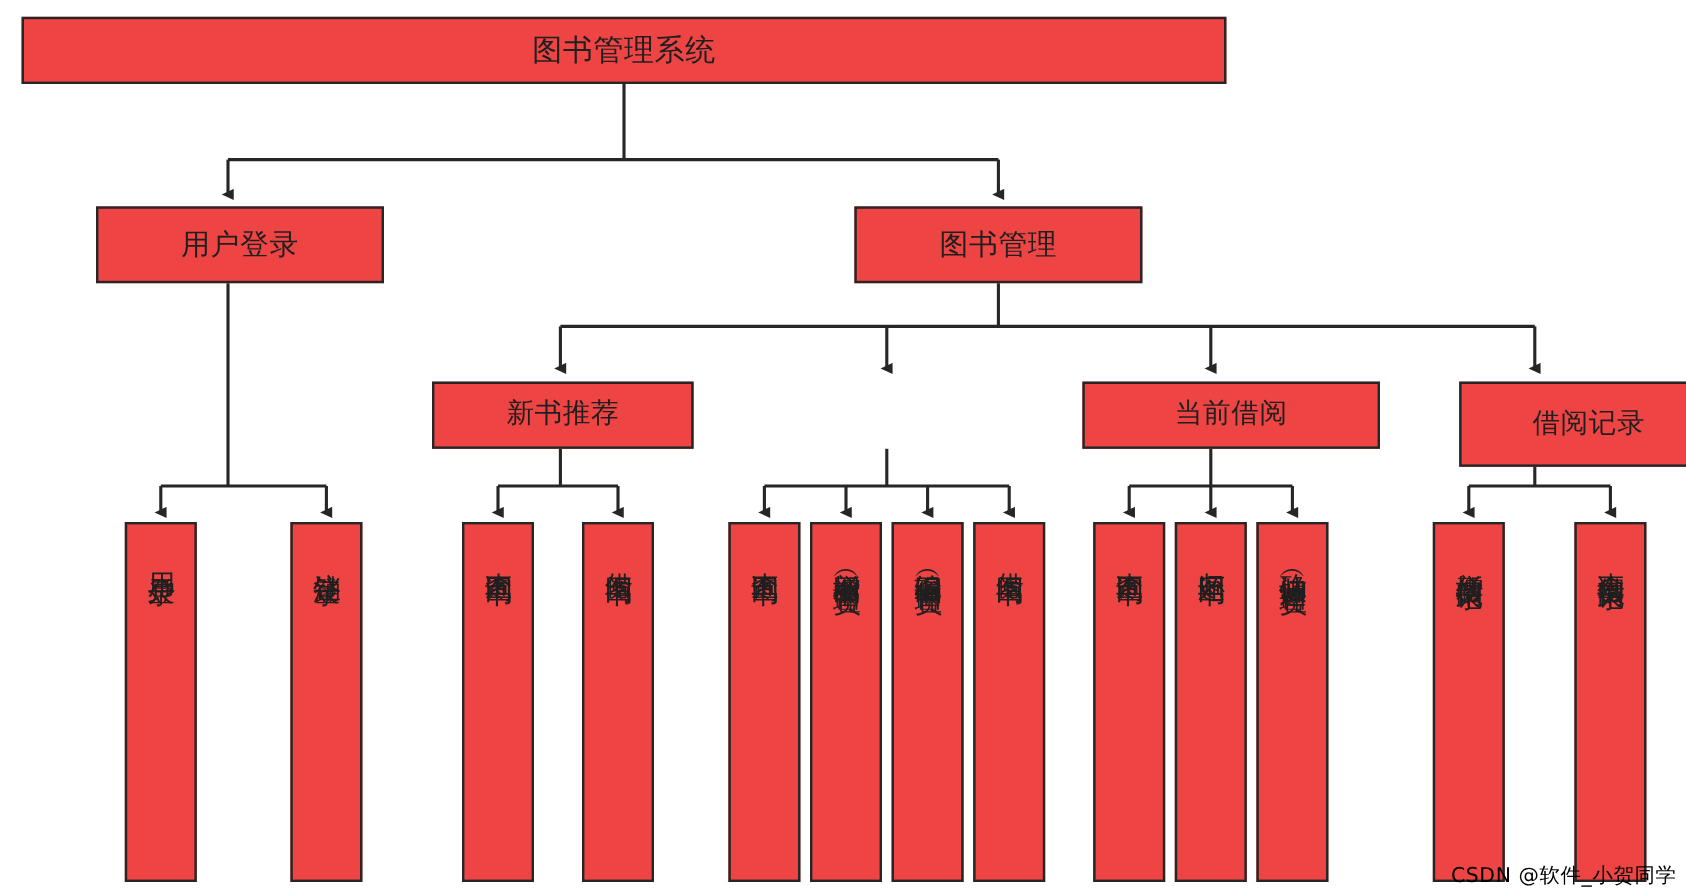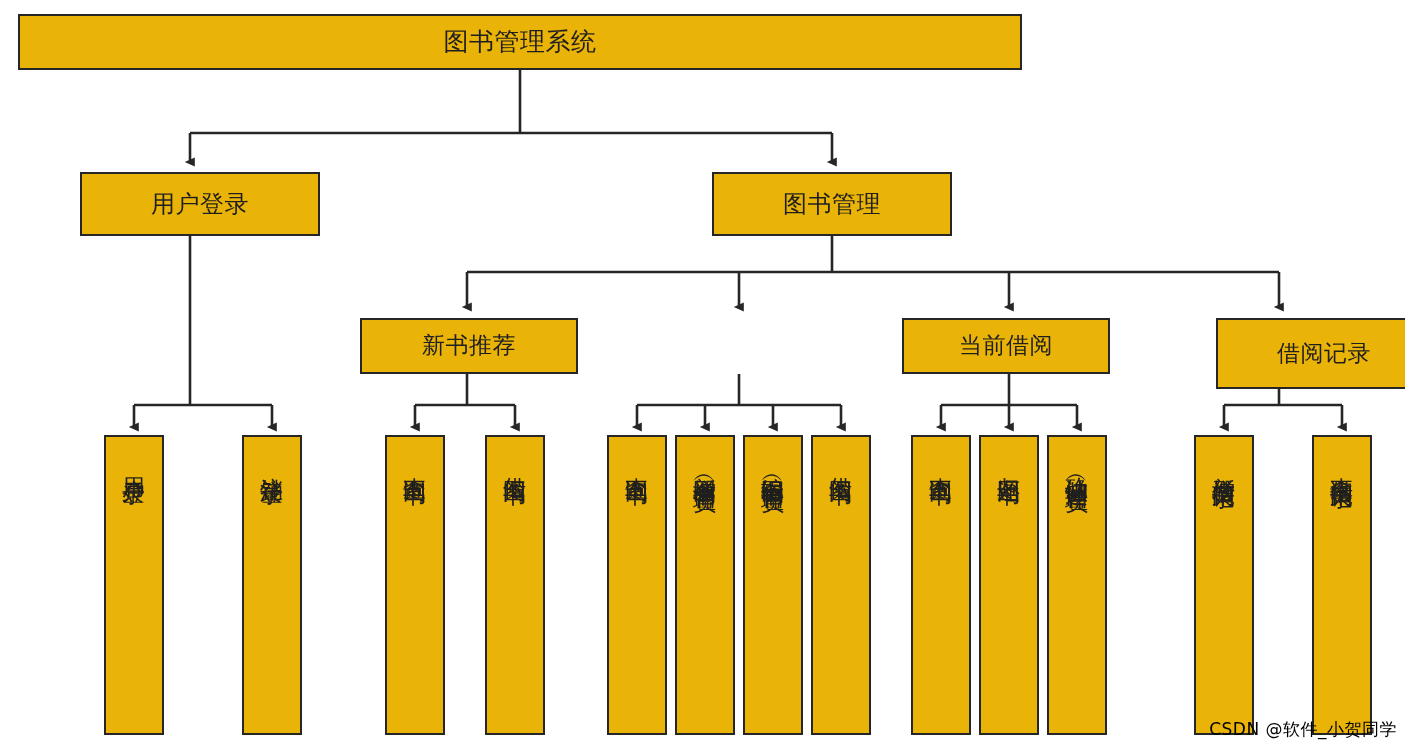--- a/index.html
+++ b/index.html
@@ -22,21 +22,21 @@
     position: absolute;
     left: 0;
     top: 0;
     width: 1405px;
     height: 747px;
     pointer-events: none;
   }
   .node {
     position: absolute;
     box-sizing: border-box;
-    background: #eab308;
+    background: #ef4444;
     border: 2.5px solid #262626;
     display: flex;
     align-items: center;
     justify-content: center;
     text-align: center;
     z-index: 2;
   }
   .node-label {
     display: block;
     line-height: 1.28;
@@ -140,21 +140,21 @@
   <div class="node level2" style="left:80px; top:172px; width:240px; height:64px;">
     <span class="node-label">用户登录</span>
   </div>
   <div class="node level3" style="left:360px; top:318px; width:218px; height:56px;">
     <span class="node-label">新书推荐</span>
   </div>
 
   <div class="node level2" style="left:712px; top:172px; width:240px; height:64px;">
     <span class="node-label">图书管理</span>
   </div>
-  <div class="node level3" style="left:902px; top:318px; width:208px; height:56px;">
+  <div class="node level3" style="left:902px; top:318px; width:248px; height:56px;">
     <span class="node-label">当前借阅</span>
   </div>
   <div class="node level3" style="left:1172px; top:318px; width:216px; height:71px;margin-left:44px;">
     <span class="node-label">借阅记录</span>
   </div>
 
   <div class="node leaf" style="left:104px; top:435px; width:60px; height:300px;">
     <span class="node-label">用户登录</span>
   </div>
   <div class="node leaf" style="left:242px; top:435px; width:60px; height:300px;">

